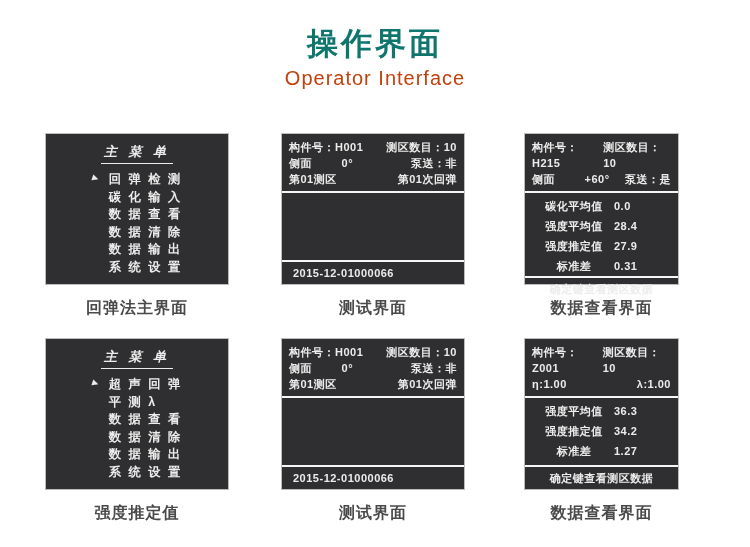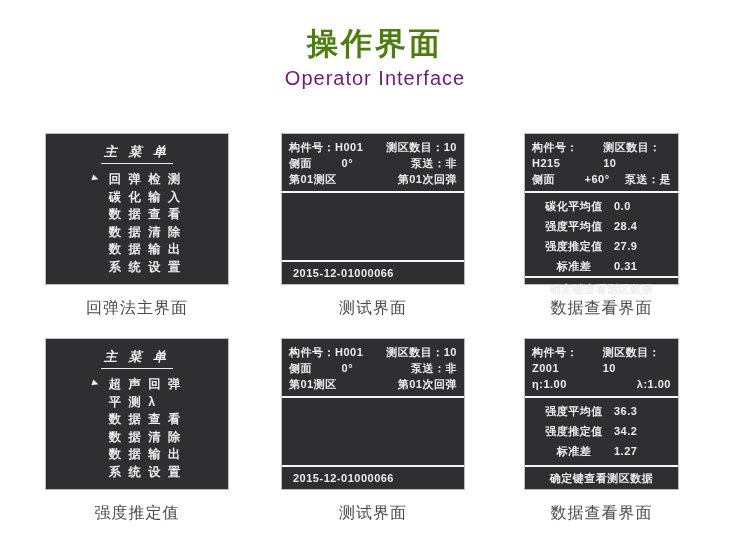--- a/index.html
+++ b/index.html
@@ -7,33 +7,33 @@
     width: 750px; height: 547px;
     background: #ffffff;
     position: relative;
     overflow: hidden;
     font-family: "Liberation Sans", "DejaVu Sans", sans-serif;
   }
   
   .page-header { position: absolute; top: 26px; left: 0; width: 750px; text-align: center; }
   .page-title {
     font-size: 31px; font-weight: bold; letter-spacing: 3px;
-    color: #4d7c0f; line-height: 36px;
+    color: #0f766e; line-height: 36px;
   }
   .page-subtitle {
-    font-size: 20px; color: #701a75; letter-spacing: 1px;
+    font-size: 20px; color: #c2410c; letter-spacing: 1px;
     margin-top: 4px; line-height: 24px;
   }
   
   .cell { position: absolute; width: 184px; }
   .c1 { left: 45px; }  .c2 { left: 281px; }  .c3 { left: 524px; width: 155px; }
   .r1 { top: 133px; }  .r2 { top: 338px; }
   .caption {
     margin-top: 13px; text-align: center;
-    font-size: 16px; color: #4a4a4a; letter-spacing: 1px;
+    font-size: 16px; color: #4a4a4a; letter-spacing: 1px; font-weight: bold;
   }
   
   .screen {
     width: 100%; height: 152px;
     background: #2f2f31; color: #ececec;
     border: 1px solid #bdbdbd;
     box-sizing: border-box;
     font-weight: bold;
     display: flex; flex-direction: column;
   }

